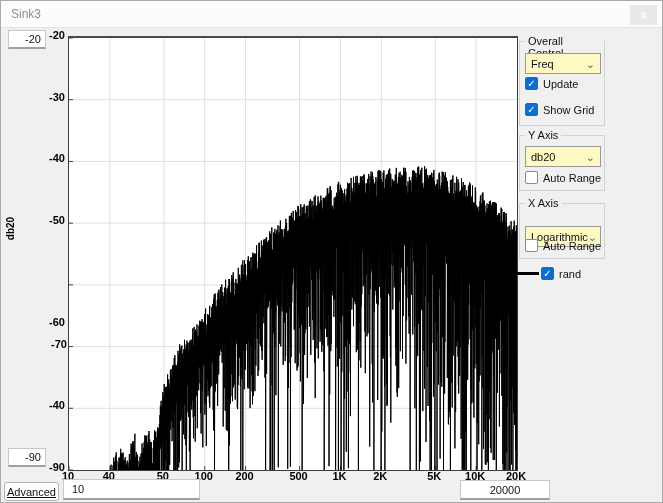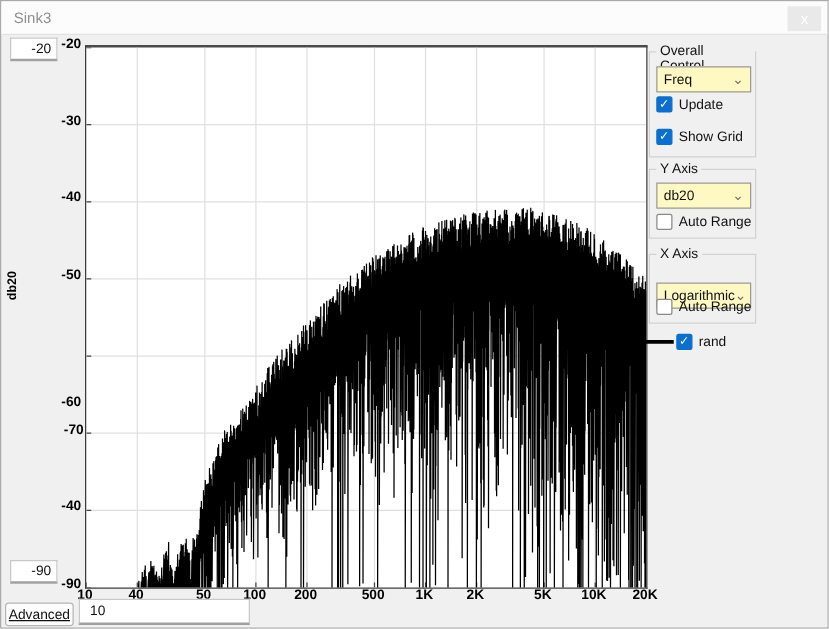--- a/index.html
+++ b/index.html
@@ -113,20 +113,21 @@
       <span class="xlab" style="left: 316.43px; top: 469px;">1K</span>
       <span class="xlab" style="left: 357.285px; top: 469px;">2K</span>
       <span class="xlab" style="left: 411.291px; top: 469px;">5K</span>
       <span class="xlab" style="left: 452.146px; top: 469px;">10K</span>
       <span class="xlab" style="left: 493px; top: 469px;">20K</span>
     </div>
 
 
   <button class="btn">Advanced</button>
   <input class="num-input" style="left: 62px; top: 478px; width: 137px; height: 21px; text-align: left; padding-left: 8px;" value="10">
+  <input class="num-input" style="left: 459px; top: 479px; width: 90px; height: 20px; text-align: center;" value="20000">
 
   <div class="group" style="top:40px;height:85px;">
     <span class="group-label">Overall Control</span>
     <div class="combo" style="top:11px;">
       <span>Freq</span>
       <span class="chev">⌄</span>
     </div>
     <label class="cbrow" style="left:5px;top:35px;">
       <span class="cbbox checked">✓</span>
       <span>Update</span>

